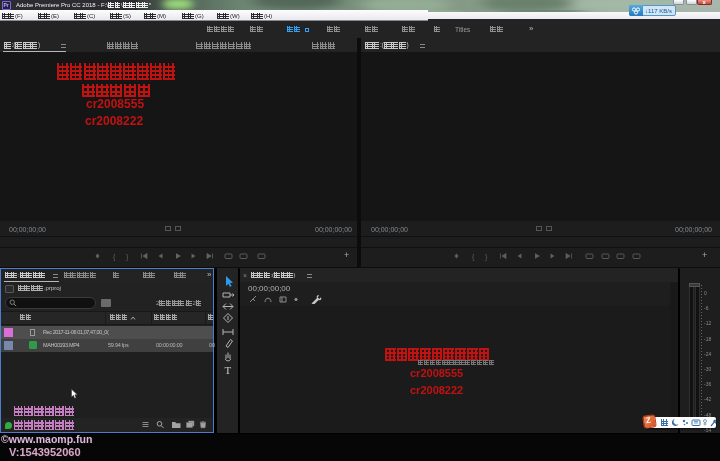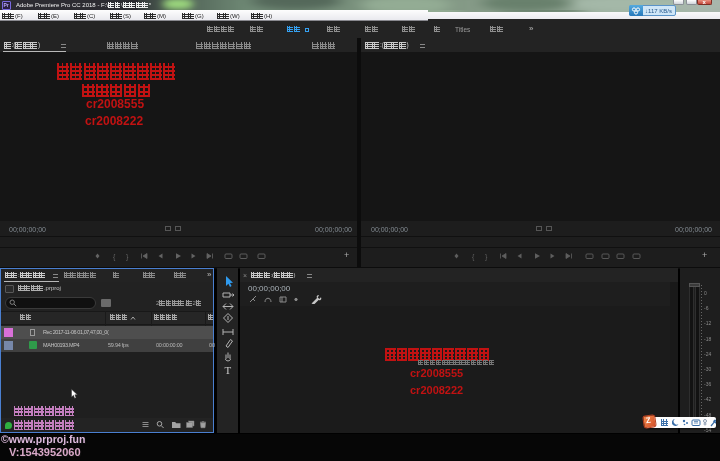--- a/index.html
+++ b/index.html
@@ -241,14 +241,14 @@
 <circle cx="33" cy="3" r="1.5" fill="none" stroke="#8a9ab0" stroke-width="1"></circle>
       <path d="M33 4.5 v3 M31.5 6 h3" stroke="#8a9ab0" stroke-width="1"></path>
 <path d="M39 8 L42 4.5 c-0.8,-1.5 0.8,-2.8 1.8,-2 l-1.2 1.2 1.2 1.2 1.2,-1.2" fill="none" stroke="#3a6ea8" stroke-width="1.2"></path>
 </svg>
 <svg style="left:70px;top:388px;" width="9" height="12" viewBox="0 0 12 15">
 <path d="M2 1 L2 11.5 L4.6 9.3 L6.2 13.3 L8.1 12.5 L6.5 8.6 L9.8 8.4 Z" fill="#fff" stroke="#333" stroke-width="0.7"></path>
 </svg>
 <div class="t" style="left:14px;top:406px;"><i style="width:9.3px;height:10px;margin-right:0.9px;background:repeating-linear-gradient(0deg,#c57fc0 0 1.46px,transparent 1.46px 3.19px),repeating-linear-gradient(90deg,#c57fc0 0 1.46px,transparent 1.46px 3.52px);"></i><i style="width:9.3px;height:10px;margin-right:0.9px;background:repeating-linear-gradient(0deg,#c57fc0 0 1.46px,transparent 1.46px 3.19px),repeating-linear-gradient(90deg,#c57fc0 0 1.46px,transparent 1.46px 3.52px);"></i><i style="width:9.3px;height:10px;margin-right:0.9px;background:repeating-linear-gradient(0deg,#c57fc0 0 1.46px,transparent 1.46px 3.19px),repeating-linear-gradient(90deg,#c57fc0 0 1.46px,transparent 1.46px 3.52px);"></i><i style="width:9.3px;height:10px;margin-right:0.9px;background:repeating-linear-gradient(0deg,#c57fc0 0 1.46px,transparent 1.46px 3.19px),repeating-linear-gradient(90deg,#c57fc0 0 1.46px,transparent 1.46px 3.52px);"></i><i style="width:9.3px;height:10px;margin-right:0.9px;background:repeating-linear-gradient(0deg,#c57fc0 0 1.46px,transparent 1.46px 3.19px),repeating-linear-gradient(90deg,#c57fc0 0 1.46px,transparent 1.46px 3.52px);"></i><i style="width:9.3px;height:10px;margin-right:0.9px;background:repeating-linear-gradient(0deg,#c57fc0 0 1.46px,transparent 1.46px 3.19px),repeating-linear-gradient(90deg,#c57fc0 0 1.46px,transparent 1.46px 3.52px);"></i></div>
 <div style="left:5px;top:422px;width:7px;height:7px;background:#2fae3f;border-radius:50% 50% 50% 10%;"></div>
 <div class="t" style="left:14px;top:420px;"><i style="width:9.3px;height:10px;margin-right:0.9px;background:repeating-linear-gradient(0deg,#c57fc0 0 1.46px,transparent 1.46px 3.19px),repeating-linear-gradient(90deg,#c57fc0 0 1.46px,transparent 1.46px 3.52px);"></i><i style="width:9.3px;height:10px;margin-right:0.9px;background:repeating-linear-gradient(0deg,#c57fc0 0 1.46px,transparent 1.46px 3.19px),repeating-linear-gradient(90deg,#c57fc0 0 1.46px,transparent 1.46px 3.52px);"></i><i style="width:9.3px;height:10px;margin-right:0.9px;background:repeating-linear-gradient(0deg,#c57fc0 0 1.46px,transparent 1.46px 3.19px),repeating-linear-gradient(90deg,#c57fc0 0 1.46px,transparent 1.46px 3.52px);"></i><i style="width:9.3px;height:10px;margin-right:0.9px;background:repeating-linear-gradient(0deg,#c57fc0 0 1.46px,transparent 1.46px 3.19px),repeating-linear-gradient(90deg,#c57fc0 0 1.46px,transparent 1.46px 3.52px);"></i><i style="width:9.3px;height:10px;margin-right:0.9px;background:repeating-linear-gradient(0deg,#c57fc0 0 1.46px,transparent 1.46px 3.19px),repeating-linear-gradient(90deg,#c57fc0 0 1.46px,transparent 1.46px 3.52px);"></i><i style="width:9.3px;height:10px;margin-right:0.9px;background:repeating-linear-gradient(0deg,#c57fc0 0 1.46px,transparent 1.46px 3.19px),repeating-linear-gradient(90deg,#c57fc0 0 1.46px,transparent 1.46px 3.52px);"></i></div>
-<div class="t" style="left:1px;top:434px;color:#dcb9dc;font-size:10.5px;font-weight:bold;text-shadow:1px 1px 1px #111;">©www.prproj.fun</div>
+<div class="t" style="left:1px;top:434px;color:#dcb9dc;font-size:10.5px;font-weight:bold;text-shadow:1px 1px 1px #111;">©www.maomp.fun</div>
 <div class="t" style="left:9px;top:447px;color:#d9a8c8;font-size:11px;font-weight:bold;text-shadow:1px 1px 1px #111;">V:1543952060</div>
 </div>
 </body></html>

